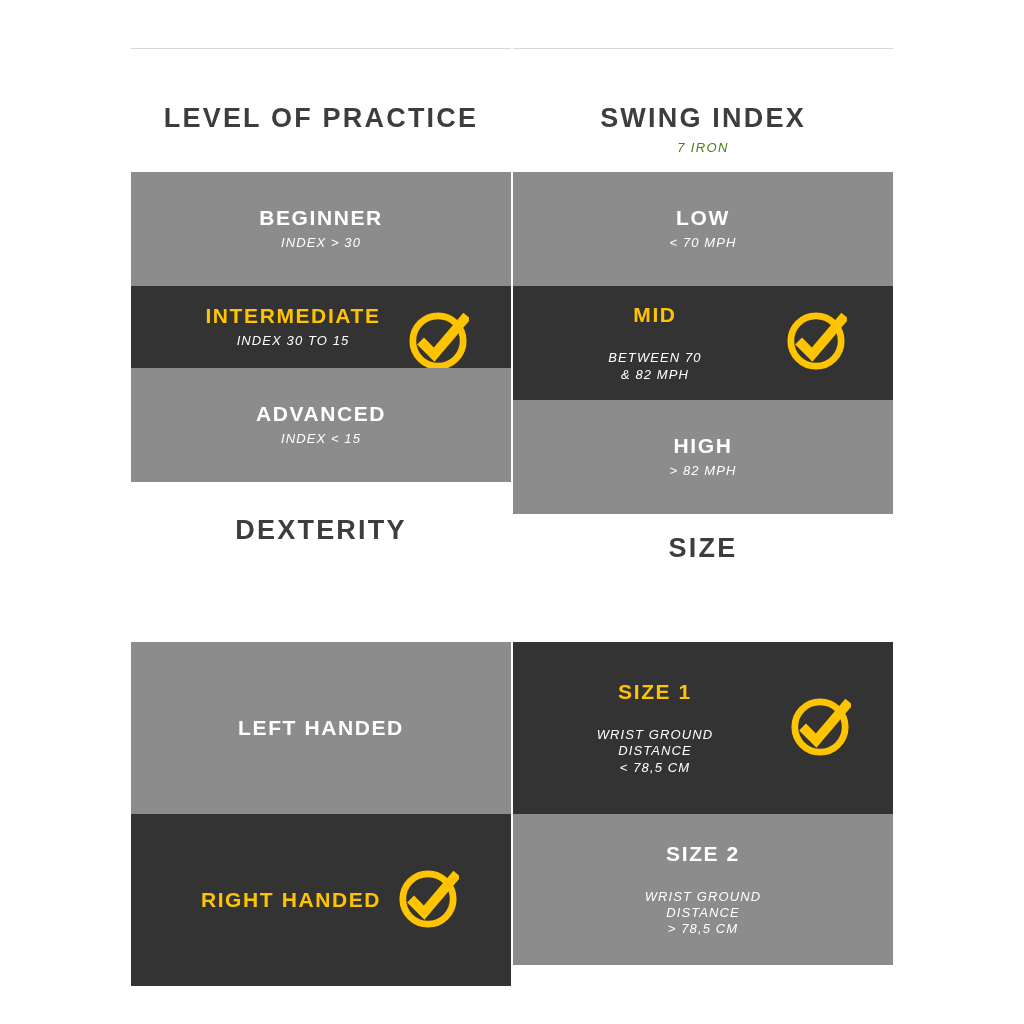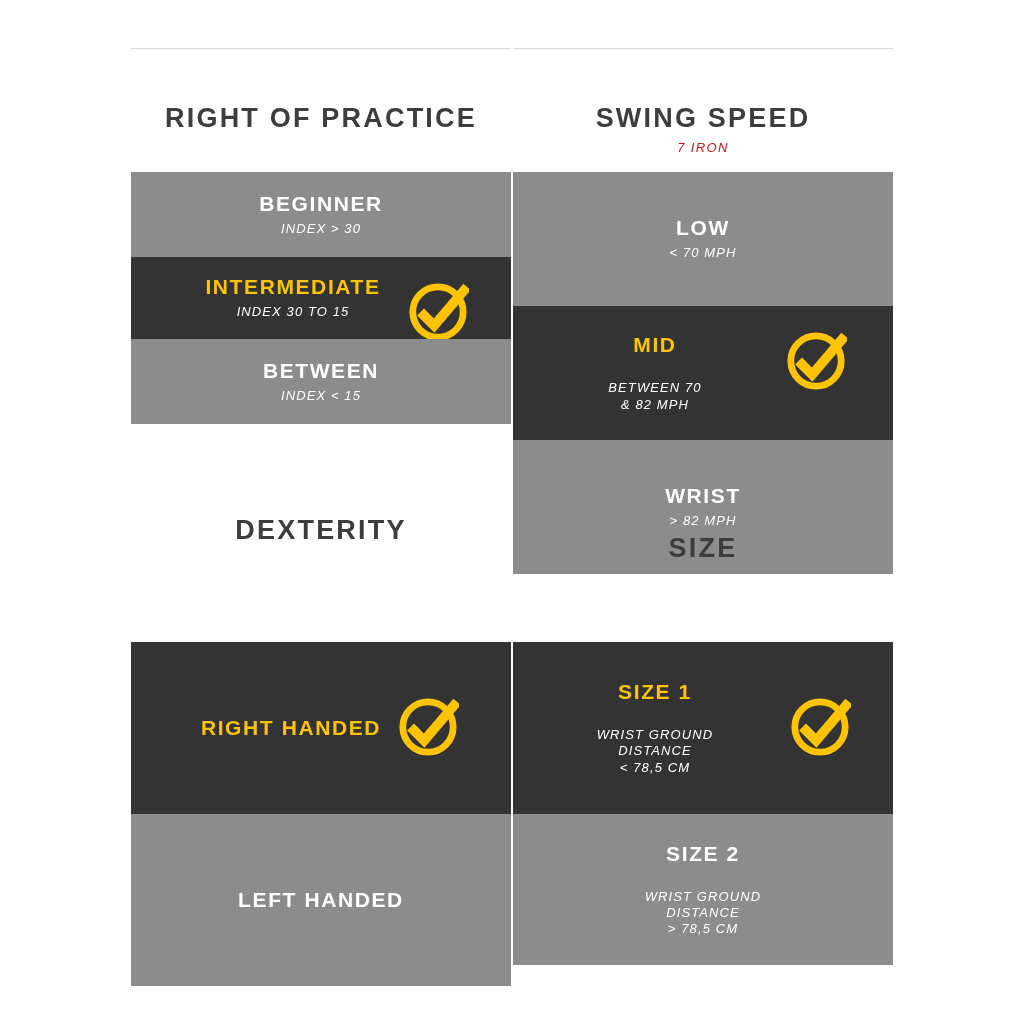--- a/index.html
+++ b/index.html
@@ -49,21 +49,21 @@
     font-size: 27px;
     font-weight: bold;
     letter-spacing: 2.2px;
     line-height: 1.2;
     color: #3d3d3d;
   }
   .head .sub {
     font-size: 13px;
     font-style: italic;
     letter-spacing: 1.4px;
-    color: #b91c1c;
+    color: #4d7c0f;
     margin-top: 6px;
   }
   .head.practice { padding-top: 22px; }
   .head.swing    { padding-top: 22px; }
   .head.dext     { }
   .head.size     { padding-top: 18px; }
 
   
   .bands { position: absolute; left: 0; right: 0; }
   .band {
@@ -95,26 +95,26 @@
 
   
   .check {
     position: absolute;
     width: 62px;
     height: 62px;
   }
 
   
   .practice-bands { top: 92px; }
-  .practice-bands .band { height: 85px; }
+  .practice-bands .band { height: 114px; }
   .practice-bands .band:nth-child(2) { height: 82px; }
 
   
   .swing-bands { top: 92px; }
-  .swing-bands .band { height: 134px; }
+  .swing-bands .band { height: 114px; }
 
   
   .dext-bands { top: 128px; }
   .dext-bands .band.dark  { height: 172px; }
   .dext-bands .band.grey  { height: 172px; }
 
   
   .size-bands { top: 128px; }
   .size-bands .band.dark  { height: 172px; }
   .size-bands .band.grey  { height: 151px; }
@@ -124,21 +124,21 @@
 
 <div class="page">
 
   <div class="top-rule left"></div>
   <div class="top-rule right"></div>
 
   <div class="grid">
 
     <div class="quad">
       <div class="head practice">
-        <div class="title">RIGHT OF PRACTICE</div>
+        <div class="title">LEVEL OF PRACTICE</div>
       </div>
       <div class="bands practice-bands">
 
         <div class="band grey">
           <div class="textwrap">
             <div class="label">BEGINNER</div>
             <div class="desc">INDEX &gt; 30</div>
           </div>
         </div>
 
@@ -150,31 +150,31 @@
           <span class="check" style="right:42px; top:24px;">
             <svg viewBox="0 0 64 64" width="62" height="62" aria-hidden="true">
               <circle cx="32" cy="32" r="26" fill="none" stroke="#ffc400" stroke-width="7"></circle>
               <path d="M14 32 L28 46 L62 6" fill="none" stroke="#ffc400" stroke-width="10" stroke-linecap="butt" stroke-linejoin="miter"></path>
             </svg>
           </span>
         </div>
 
         <div class="band grey">
           <div class="textwrap">
-            <div class="label">BETWEEN</div>
+            <div class="label">ADVANCED</div>
             <div class="desc">INDEX &lt; 15</div>
           </div>
         </div>
 
       </div>
     </div>
 
     <div class="quad">
       <div class="head swing">
-        <div class="title">SWING SPEED</div>
+        <div class="title">SWING INDEX</div>
         <div class="sub">7 IRON</div>
       </div>
       <div class="bands swing-bands">
 
         <div class="band grey">
           <div class="textwrap">
             <div class="label">LOW</div>
             <div class="desc">&lt; 70 MPH</div>
           </div>
         </div>
@@ -188,50 +188,50 @@
           <span class="check" style="right:46px; top:24px;">
             <svg viewBox="0 0 64 64" width="62" height="62" aria-hidden="true">
               <circle cx="32" cy="32" r="26" fill="none" stroke="#ffc400" stroke-width="7"></circle>
               <path d="M14 32 L28 46 L62 6" fill="none" stroke="#ffc400" stroke-width="10" stroke-linecap="butt" stroke-linejoin="miter"></path>
             </svg>
           </span>
         </div>
 
         <div class="band grey">
           <div class="textwrap">
-            <div class="label">WRIST</div>
+            <div class="label">HIGH</div>
             <div class="desc">&gt; 82 MPH</div>
           </div>
         </div>
 
       </div>
     </div>
 
     <div class="quad">
       <div class="head dext">
         <div class="title">DEXTERITY</div>
       </div>
       <div class="bands dext-bands">
 
+        <div class="band grey">
+          <div class="textwrap">
+            <div class="label">LEFT HANDED</div>
+          </div>
+        </div>
+
         <div class="band dark">
           <div class="textwrap" style="transform: translateX(-30px);">
             <div class="label">RIGHT HANDED</div>
           </div>
           <span class="check" style="right:52px; top:54px;">
             <svg viewBox="0 0 64 64" width="62" height="62" aria-hidden="true">
               <circle cx="32" cy="32" r="26" fill="none" stroke="#ffc400" stroke-width="7"></circle>
               <path d="M14 32 L28 46 L62 6" fill="none" stroke="#ffc400" stroke-width="10" stroke-linecap="butt" stroke-linejoin="miter"></path>
             </svg>
           </span>
-        </div>
-
-        <div class="band grey">
-          <div class="textwrap">
-            <div class="label">LEFT HANDED</div>
-          </div>
         </div>
 
       </div>
     </div>
 
     <div class="quad">
       <div class="head size">
         <div class="title">SIZE</div>
       </div>
       <div class="bands size-bands">

